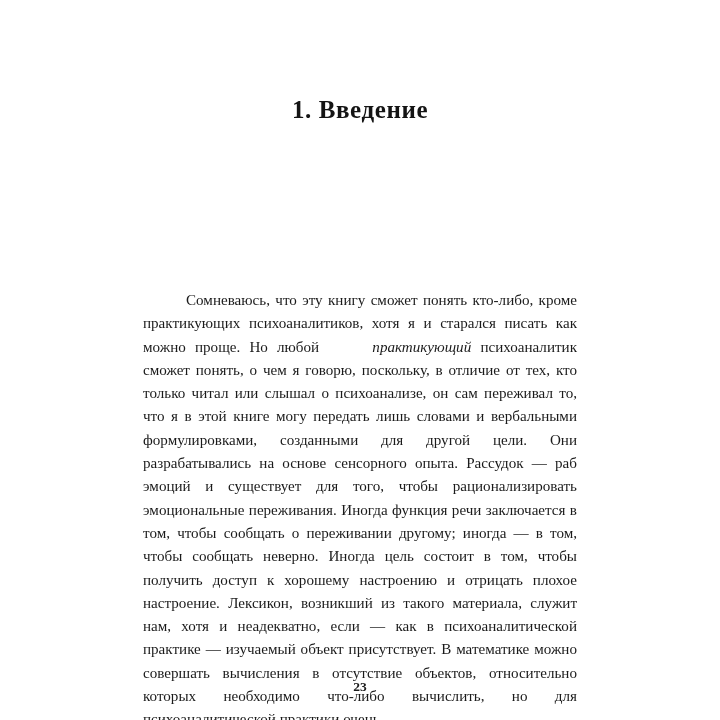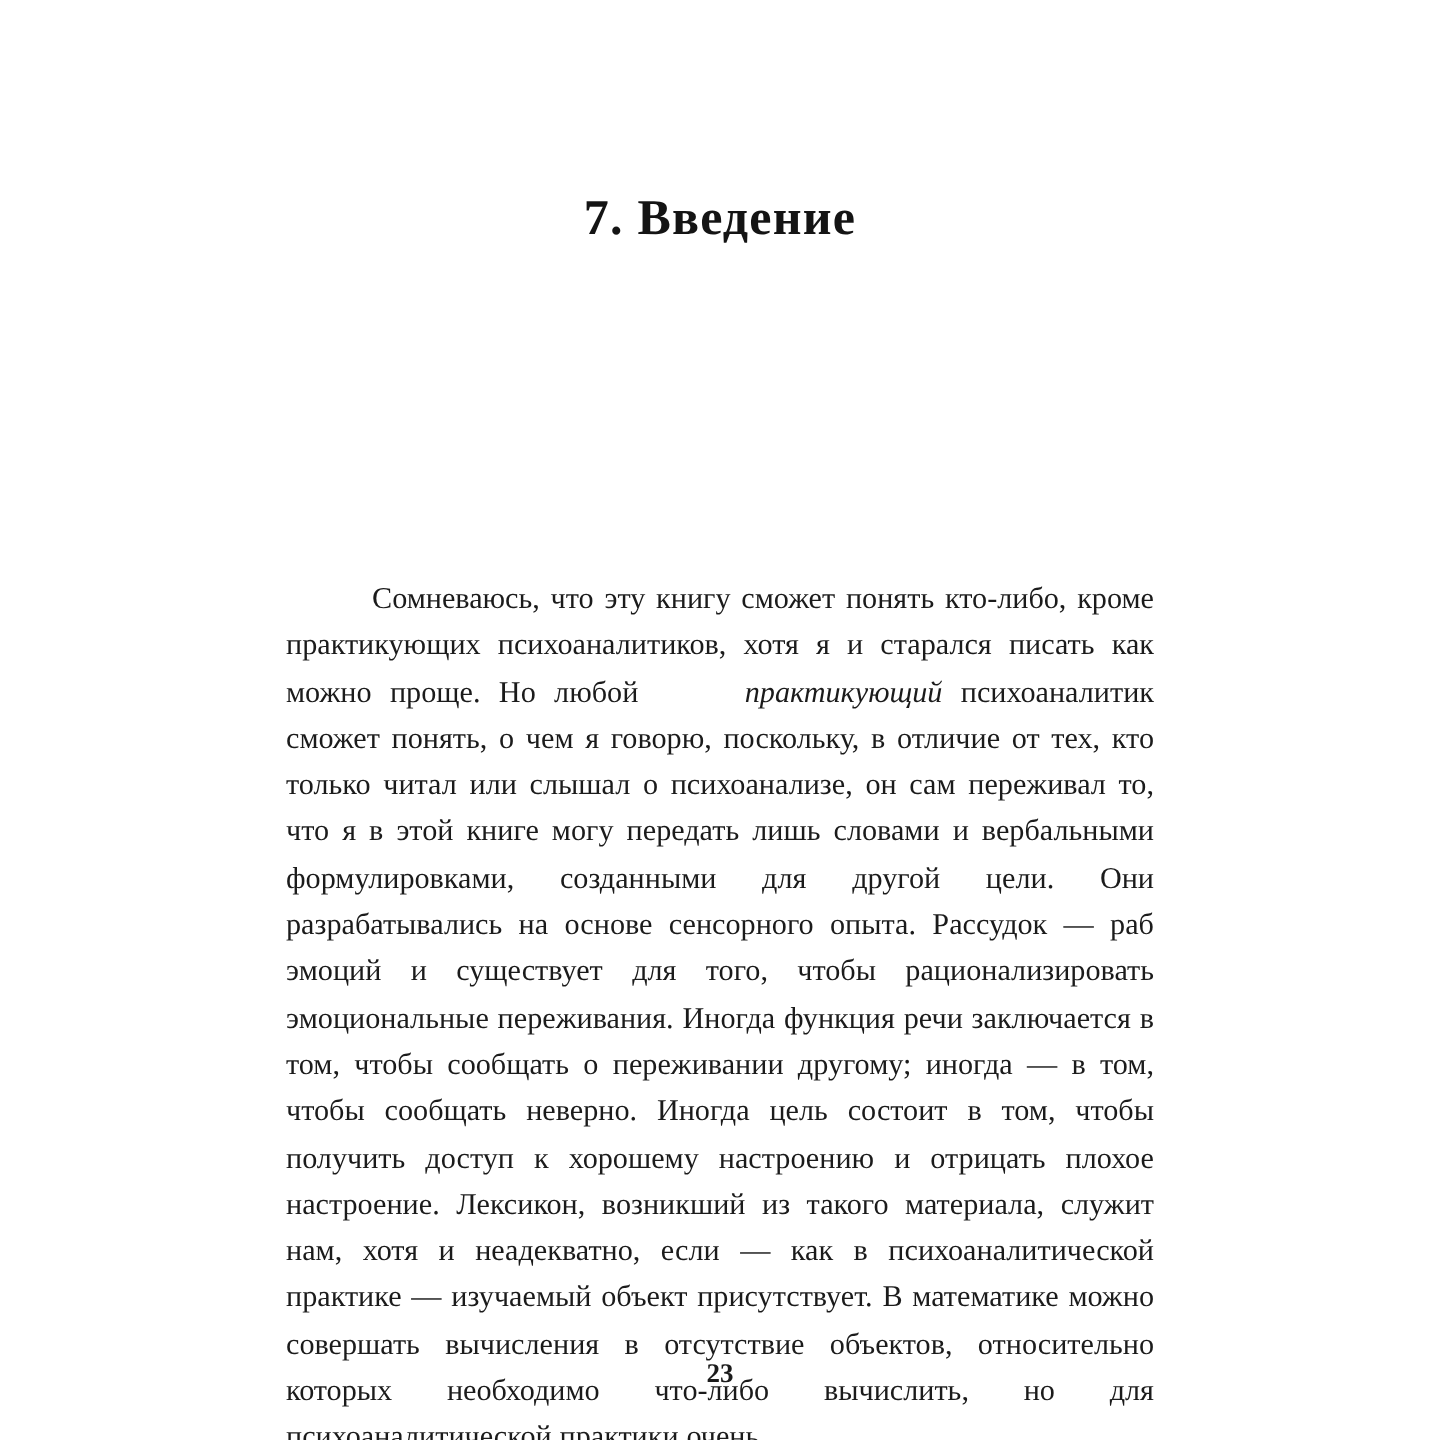--- a/index.html
+++ b/index.html
@@ -77,21 +77,21 @@
     font-size: 13.5px;
     line-height: 18px;
     color: #1b1b1b;
   }
 </style>
 </head>
 <body>
 
 <div id="book-page" style="background: rgb(255, 255, 255);">
 
-  <h1 id="chapter-title">7. Введение</h1>
+  <h1 id="chapter-title">1. Введение</h1>
 
   <div id="body-text-block">
     <p class="body-paragraph"><span>Сомневаюсь, что эту книгу сможет понять кто-либо, кроме практикующих психоаналитиков, хотя я и старался писать как можно проще. Но любой </span><em>практикующий</em><span> психоаналитик сможет понять, о чем я говорю, поскольку, в отличие от тех, кто только читал или слышал о психоанализе, он сам переживал то, что я в этой книге могу передать лишь словами и вербальными формулировками, созданными для другой цели. Они разрабатывались на основе сенсорного опыта. Рассудок — раб эмоций и существует для того, чтобы рационализировать эмоциональные переживания. Иногда функция речи заключается в том, чтобы сообщать о переживании другому; иногда — в том, чтобы сообщать неверно. Иногда цель состоит в том, чтобы получить доступ к хорошему настроению и отрицать плохое настроение. Лексикон, возникший из такого материала, служит нам, хотя и неадекватно, если — как в психоаналитической практике — изучаемый объект присутствует. В математике можно совершать вычисления в отсутствие объектов, относительно которых необходимо что-либо вычислить, но для психоаналитической практики очень</span></p>
   </div>
 
   <div id="page-folio">23</div>
 
 </div>
 
 </body></html>

